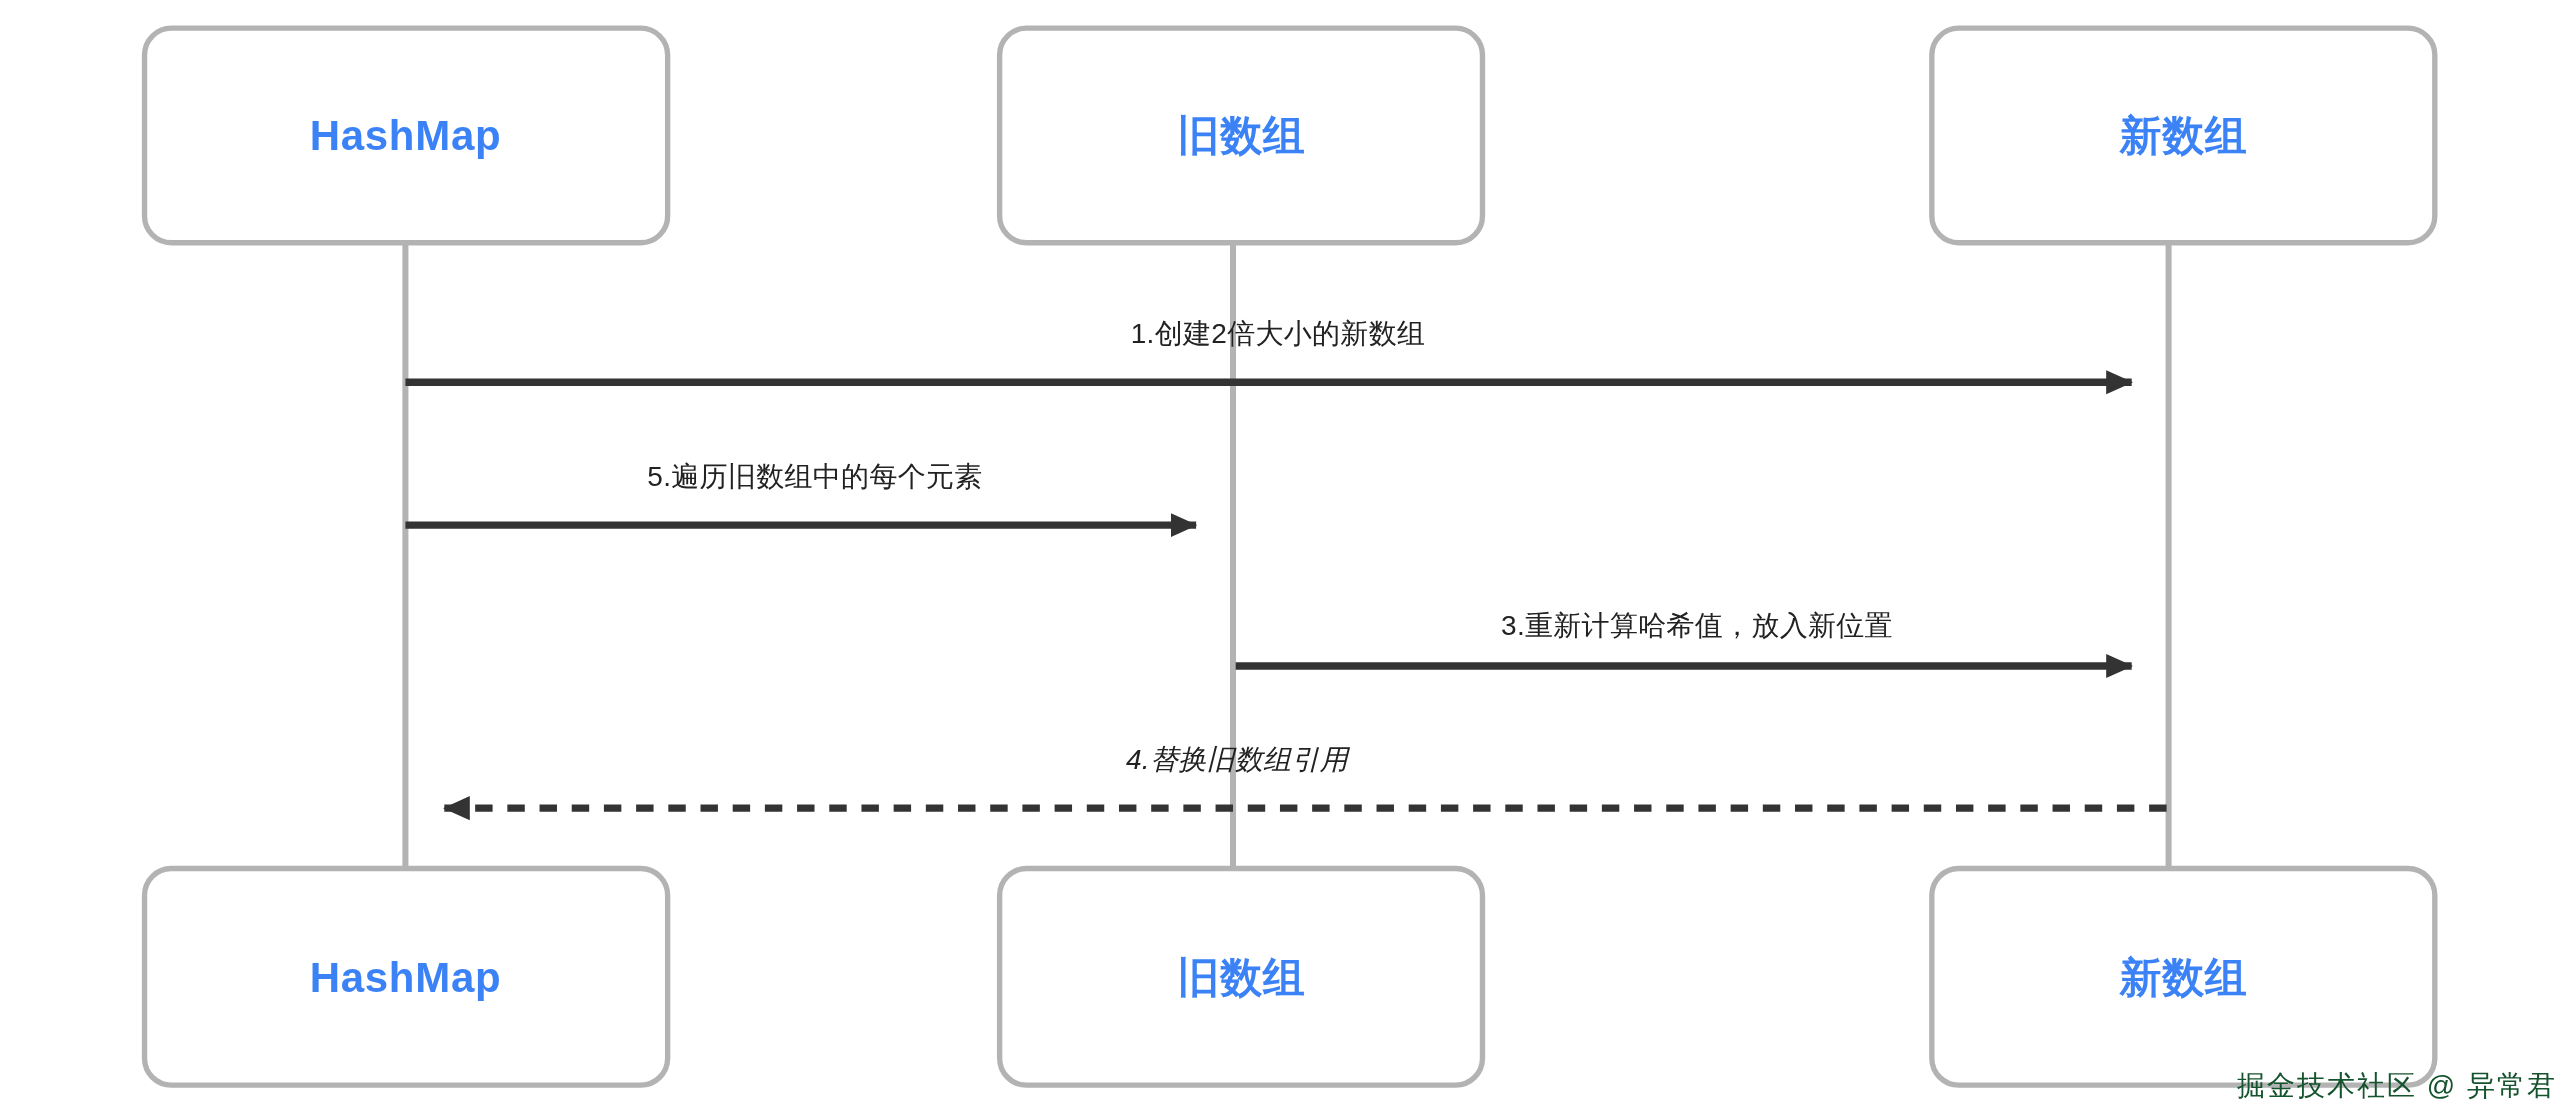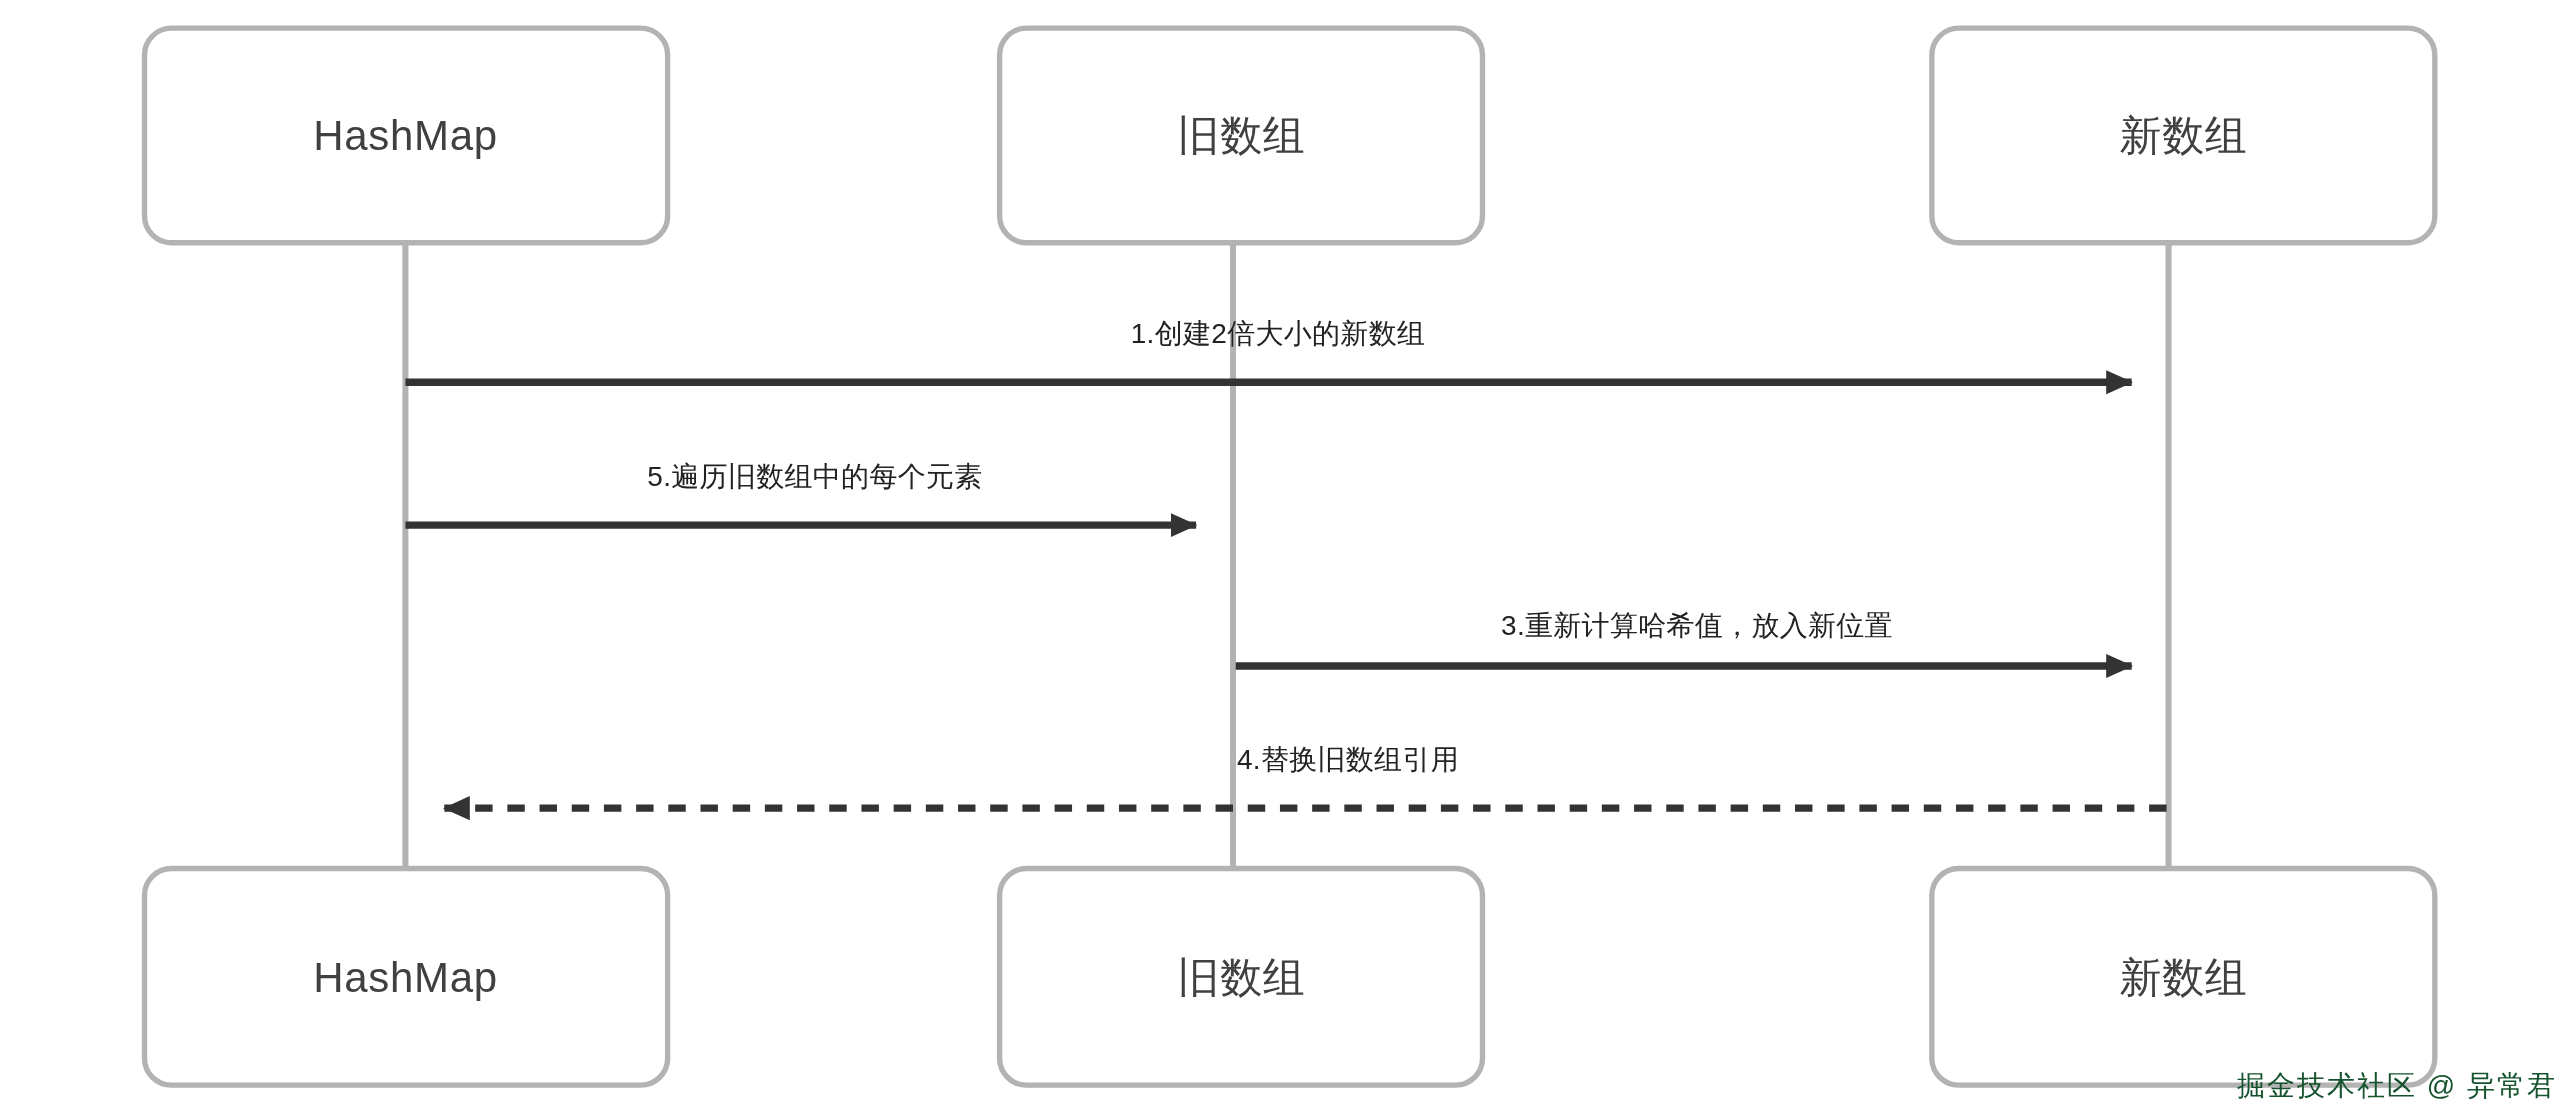--- a/index.html
+++ b/index.html
@@ -26,24 +26,25 @@
     left: 0;
     width: 2576px;
     height: 1120px;
   }
   .participant-label {
     position: absolute;
     display: flex;
     align-items: center;
     justify-content: center;
     font-size: 42px;
-    color: #404040;
+    color: #3b82f6;
     letter-spacing: 0.7px;
     white-space: nowrap;
     pointer-events: none;
+    font-weight: bold;
   }
   .message-label {
     position: absolute;
     font-size: 28px;
     color: #222222;
     white-space: nowrap;
     transform: translateX(-50%);
     letter-spacing: 0.3px;
   }
   .watermark {
@@ -108,18 +109,18 @@
   <div class="participant-label" style="left:1000px; top:28px; width:483px; height:215px;">旧数组</div>
   <div class="participant-label" style="left:1932px; top:28px; width:503px; height:215px;">新数组</div>
 
   <div class="participant-label" style="left:144px; top:869px; width:523px; height:217px;">HashMap</div>
   <div class="participant-label" style="left:1000px; top:869px; width:483px; height:217px;">旧数组</div>
   <div class="participant-label" style="left:1932px; top:869px; width:503px; height:217px;">新数组</div>
 
   <div class="message-label" style="left:1278px; top:315px;">1.创建2倍大小的新数组</div>
   <div class="message-label" style="left:815px; top:458px;">5.遍历旧数组中的每个元素</div>
   <div class="message-label" style="left:1697px; top:599px;margin-top:8px;">3.重新计算哈希值，放入新位置</div>
-  <div class="message-label" style="left:1348px; top:741px;">4.替换旧数组引用</div>
+  <div class="message-label" style="left:1237px; top:741px;font-style:italic;">4.替换旧数组引用</div>
 
   <div class="watermark">掘金技术社区 @ 异常君</div>
 
 </div>
 
 
 </body></html>

